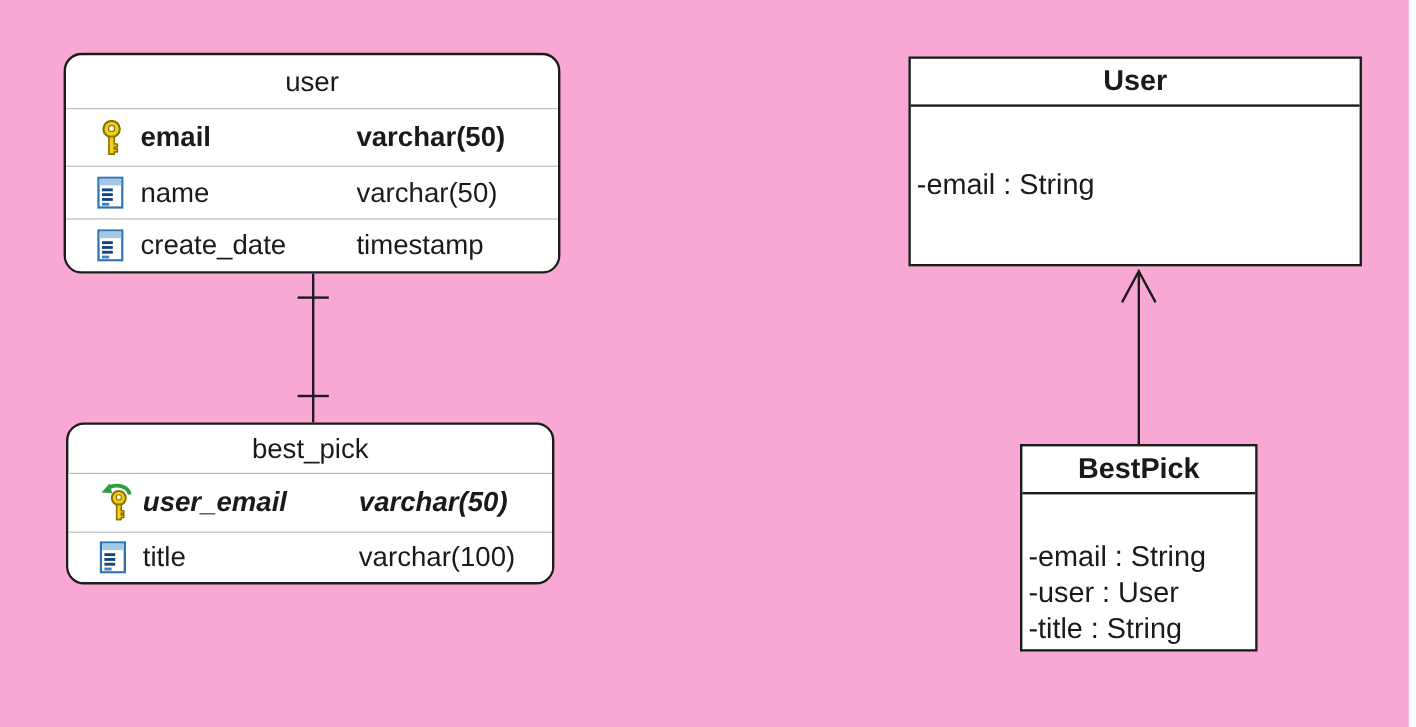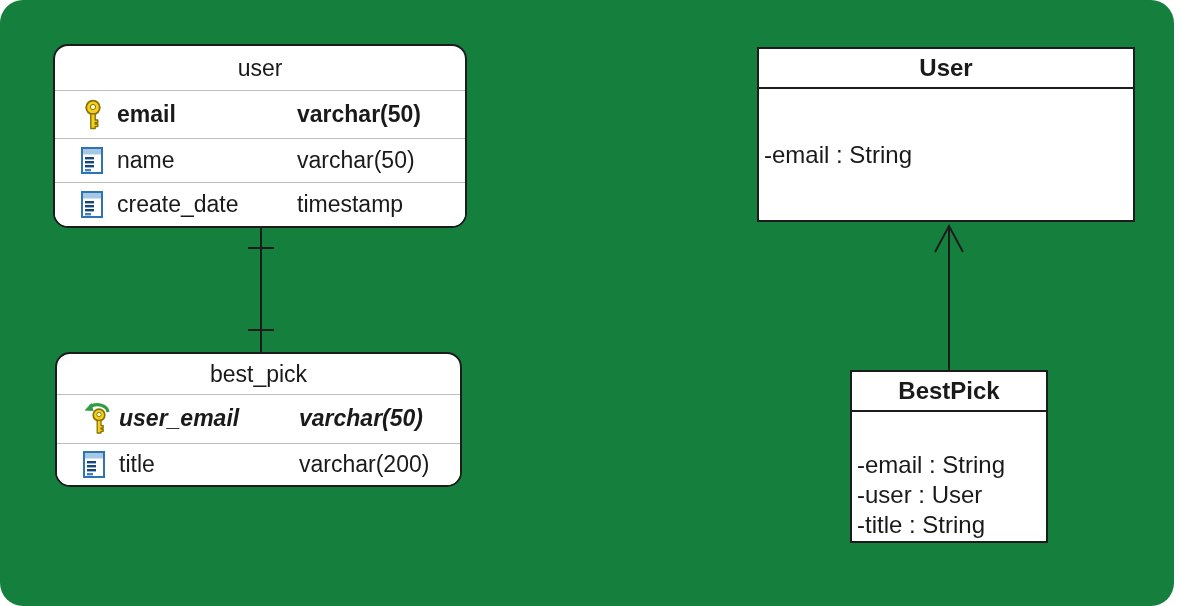--- a/index.html
+++ b/index.html
@@ -6,23 +6,22 @@
     margin: 0;
     padding: 0;
     background: #ffffff;
     font-family: "Liberation Sans", "DejaVu Sans", sans-serif;
     color: #1a1a1a;
   }
   #canvas {
     position: relative;
     width: 1174px;
     height: 606px;
-    background: #15803d;
+    background: #f9a8d4;
     overflow: hidden;
-    border-radius: 23px;
   }
   #connectors {
     position: absolute;
     left: 0; top: 0;
     width: 1180px; height: 606px;
     pointer-events: none;
   }
 
   
   .er-table {
@@ -192,21 +191,21 @@
         <svg width="22" height="27" viewBox="0 0 22 27">
           <rect x="1" y="1" width="20" height="25" fill="#ffffff" stroke="#2e74b5" stroke-width="2"></rect>
           <rect x="2" y="2" width="18" height="5.5" fill="#a6c8e4"></rect>
           <rect x="4" y="10" width="9" height="2.4" fill="#14457d"></rect>
           <rect x="4" y="14" width="9" height="2.4" fill="#14457d"></rect>
           <rect x="4" y="18" width="9" height="2.4" fill="#14457d"></rect>
           <rect x="4" y="22" width="6" height="2.4" fill="#3f83c0"></rect>
         </svg>
       </span>
       <span class="col-name">title</span>
-      <span class="col-type">varchar(200)</span>
+      <span class="col-type">varchar(100)</span>
     </div>
   </div>
 
   <div class="uml-class" id="uml-user">
     <div class="uml-title">User</div>
     <div class="uml-attrs">
       <div class="uml-attr">-email : String</div>
     </div>
   </div>
 

